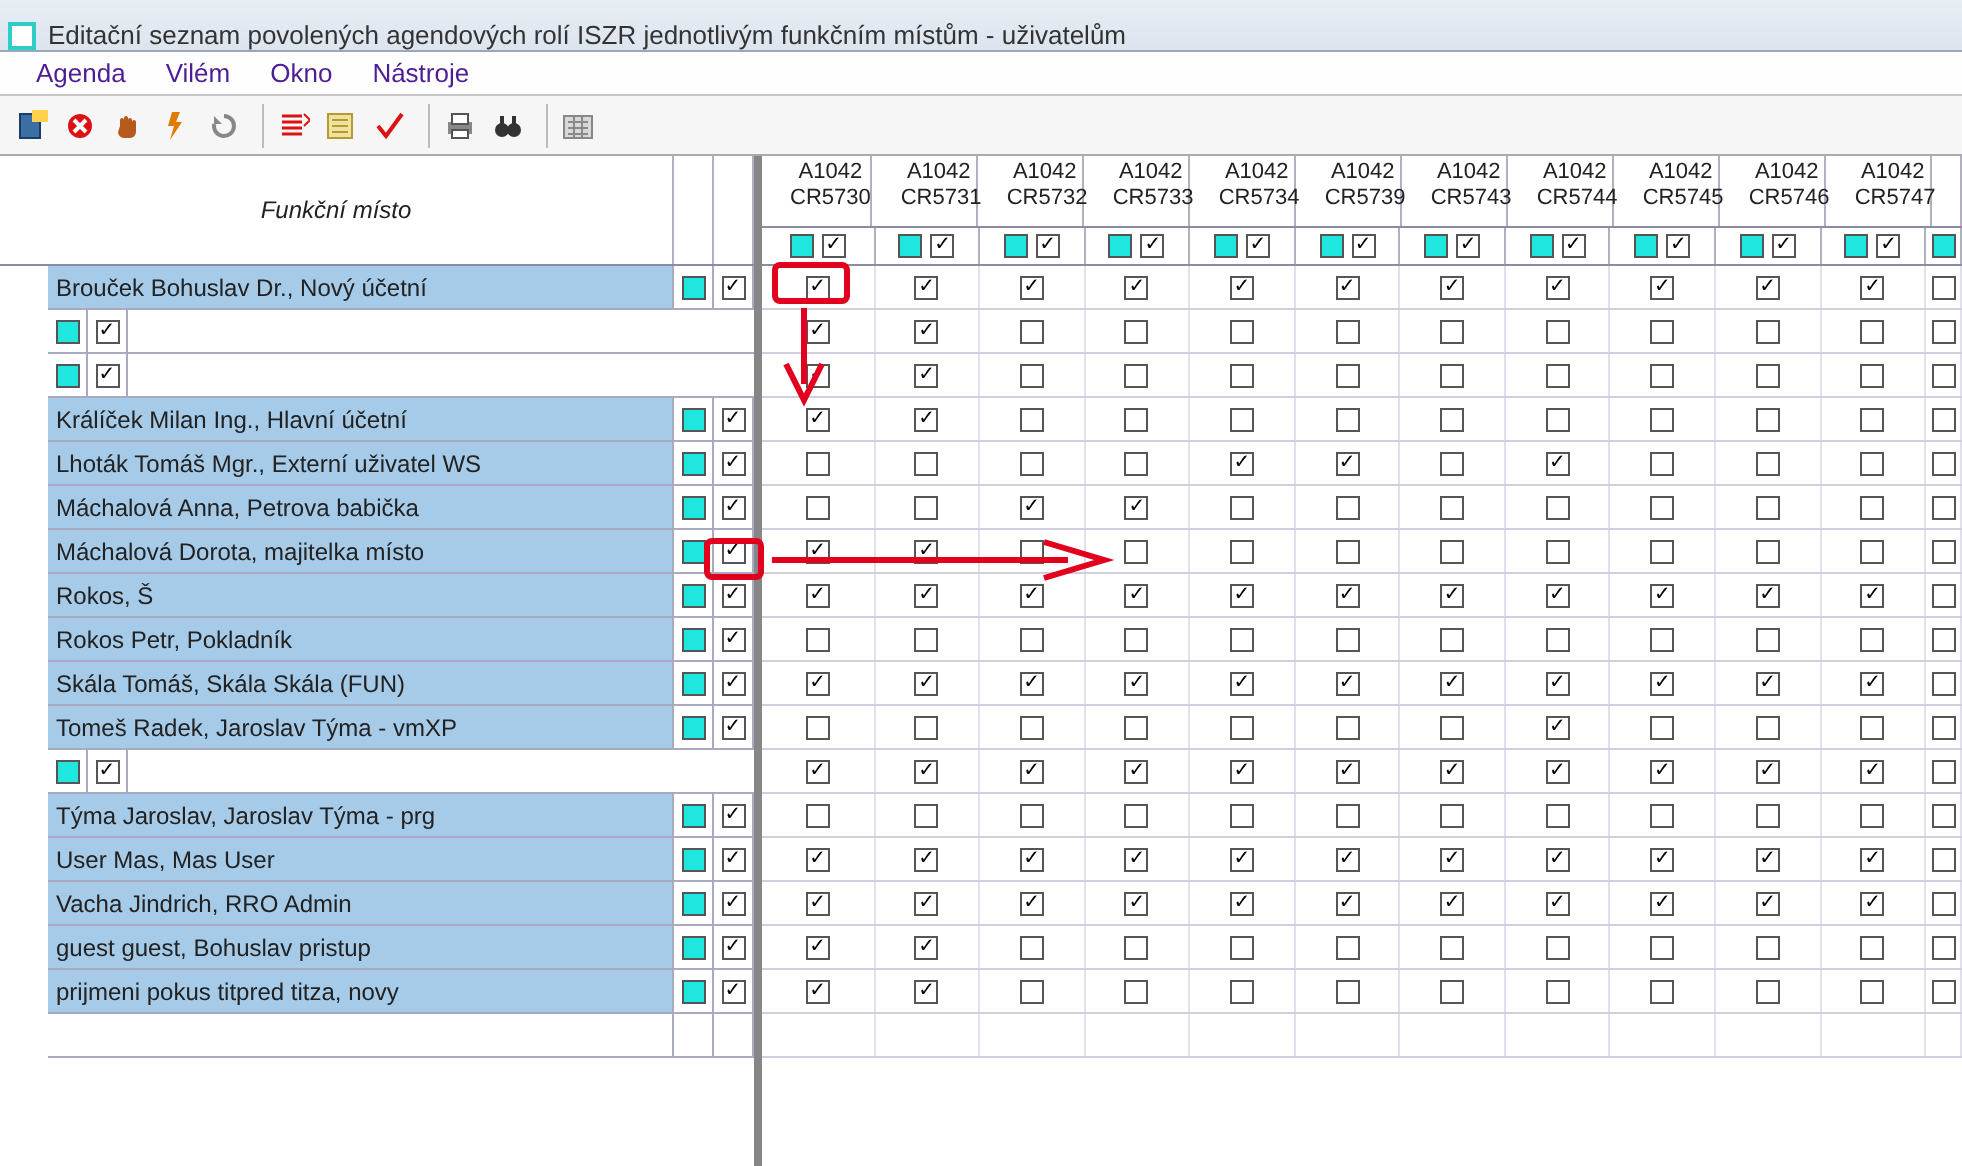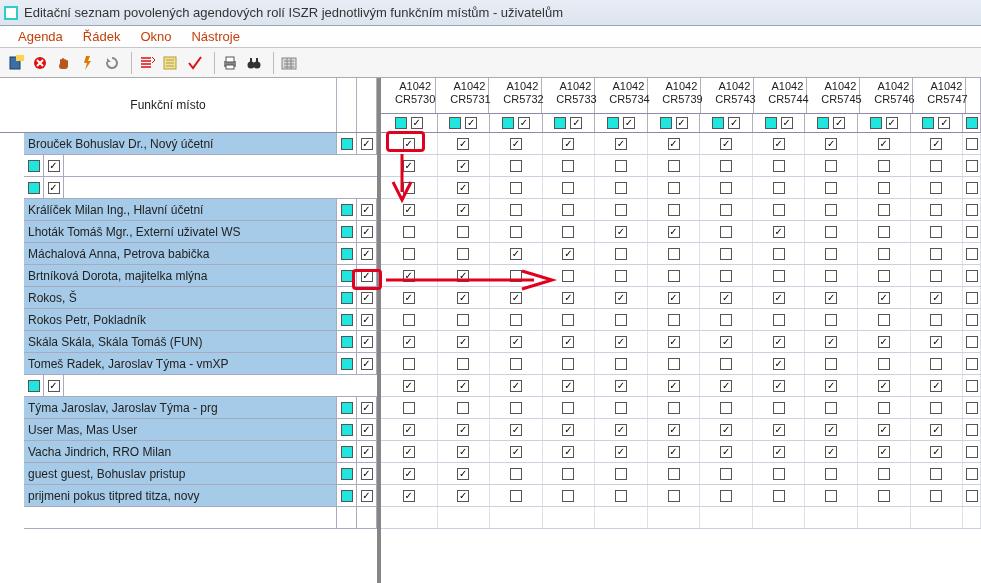--- a/index.html
+++ b/index.html
@@ -11,40 +11,40 @@
     width: 981px;
     height: 583px;
     overflow: hidden;
     position: relative;
   }
   .titlebar {
     height: 26px;
     background: linear-gradient(to bottom, #e9eef5 0%, #dce4ee 100%);
     border-bottom: 1px solid #9aa7b8;
     display: flex;
-    align-items: center;
+    align-items: flex-end;
     padding: 0 4px;
     font-size: 13px;
     color: #333;
   }
   .titlebar .sysicon {
     width: 14px; height: 14px;
     border: 2px solid #2ecdc7;
     background: #fff;
     margin-right: 6px;
   }
   .menubar {
     height: 22px;
     background: #fefefe;
     border-bottom: 1px solid #c7c7c7;
     display: flex;
     align-items: center;
     padding: 0 8px;
     font-size: 13px;
-    color: #c2410c;
+    color: #4c1d95;
   }
   .menubar .menuitem {
     padding: 2px 10px;
     cursor: default;
   }
   .toolbar {
     height: 30px;
     background: #f6f6f6;
     border-bottom: 1px solid #aaa;
     display: flex;
@@ -81,20 +81,21 @@
     display: flex;
   }
   .lefthead-main {
     flex: 1;
     display: flex;
     align-items: center;
     justify-content: center;
     font-size: 12px;
     color: #222;
     border-right: 1px solid #b0b0c0;
+    font-style: italic;
   }
   .lefthead-cools {
     width: 40px;
     display: flex;
   }
   .lefthead-cools span {
     width: 20px;
     border-right: 1px solid #b0b0c0;
   }
   .rowsL {
@@ -210,21 +211,21 @@
 </head>
 <body>
 
 <div class="titlebar">
   <div class="sysicon"></div>
   <span>Editační seznam povolených agendových rolí ISZR jednotlivým funkčním místům - uživatelům</span>
 </div>
 
 <div class="menubar">
   <div class="menuitem"><span>Agenda</span></div>
-  <div class="menuitem"><span>Řádek</span></div>
+  <div class="menuitem"><span>Vilém</span></div>
   <div class="menuitem"><span>Okno</span></div>
   <div class="menuitem"><span>Nástroje</span></div>
 </div>
 
 <div class="toolbar">
   <div class="tbtn">
       <svg width="16" height="16">
         <rect x="2" y="2" width="10" height="12" fill="#3b6ea5" stroke="#1a3d66"></rect>
         <rect x="8" y="0" width="8" height="6" fill="#ffd24d"></rect>
       </svg>
@@ -351,21 +352,21 @@
         <div class="lrow">
           <div class="name">Máchalová Anna, Petrova babička</div>
           <div class="sq">
             <div class="cyanbox"></div>
           </div>
           <div class="sq">
             <div class="chk">✓</div>
           </div>
         </div>
         <div class="lrow">
-          <div class="name">Brtníková Dorota, majitelka mlýna</div>
+          <div class="name">Máchalová Dorota, majitelka místo</div>
           <div class="sq">
             <div class="cyanbox"></div>
           </div>
           <div class="sq">
             <div class="chk">✓</div>
           </div>
         </div>
         <div class="lrow">
           <div class="name">Rokos, Š</div>
           <div class="sq">
@@ -378,21 +379,21 @@
         <div class="lrow">
           <div class="name">Rokos Petr, Pokladník</div>
           <div class="sq">
             <div class="cyanbox"></div>
           </div>
           <div class="sq">
             <div class="chk">✓</div>
           </div>
         </div>
         <div class="lrow">
-          <div class="name">Skála Skála, Skála Tomáš (FUN)</div>
+          <div class="name">Skála Tomáš, Skála Skála (FUN)</div>
           <div class="sq">
             <div class="cyanbox"></div>
           </div>
           <div class="sq">
             <div class="chk">✓</div>
           </div>
         </div>
         <div class="lrow">
           <div class="name">Tomeš Radek, Jaroslav Týma - vmXP</div>
           <div class="sq">
@@ -422,21 +423,21 @@
         <div class="lrow">
           <div class="name">User Mas, Mas User</div>
           <div class="sq">
             <div class="cyanbox"></div>
           </div>
           <div class="sq">
             <div class="chk">✓</div>
           </div>
         </div>
         <div class="lrow">
-          <div class="name">Vacha Jindrich, RRO Milan</div>
+          <div class="name">Vacha Jindrich, RRO Admin</div>
           <div class="sq">
             <div class="cyanbox"></div>
           </div>
           <div class="sq">
             <div class="chk">✓</div>
           </div>
         </div>
         <div class="lrow">
           <div class="name">guest guest, Bohuslav pristup</div>
           <div class="sq">

